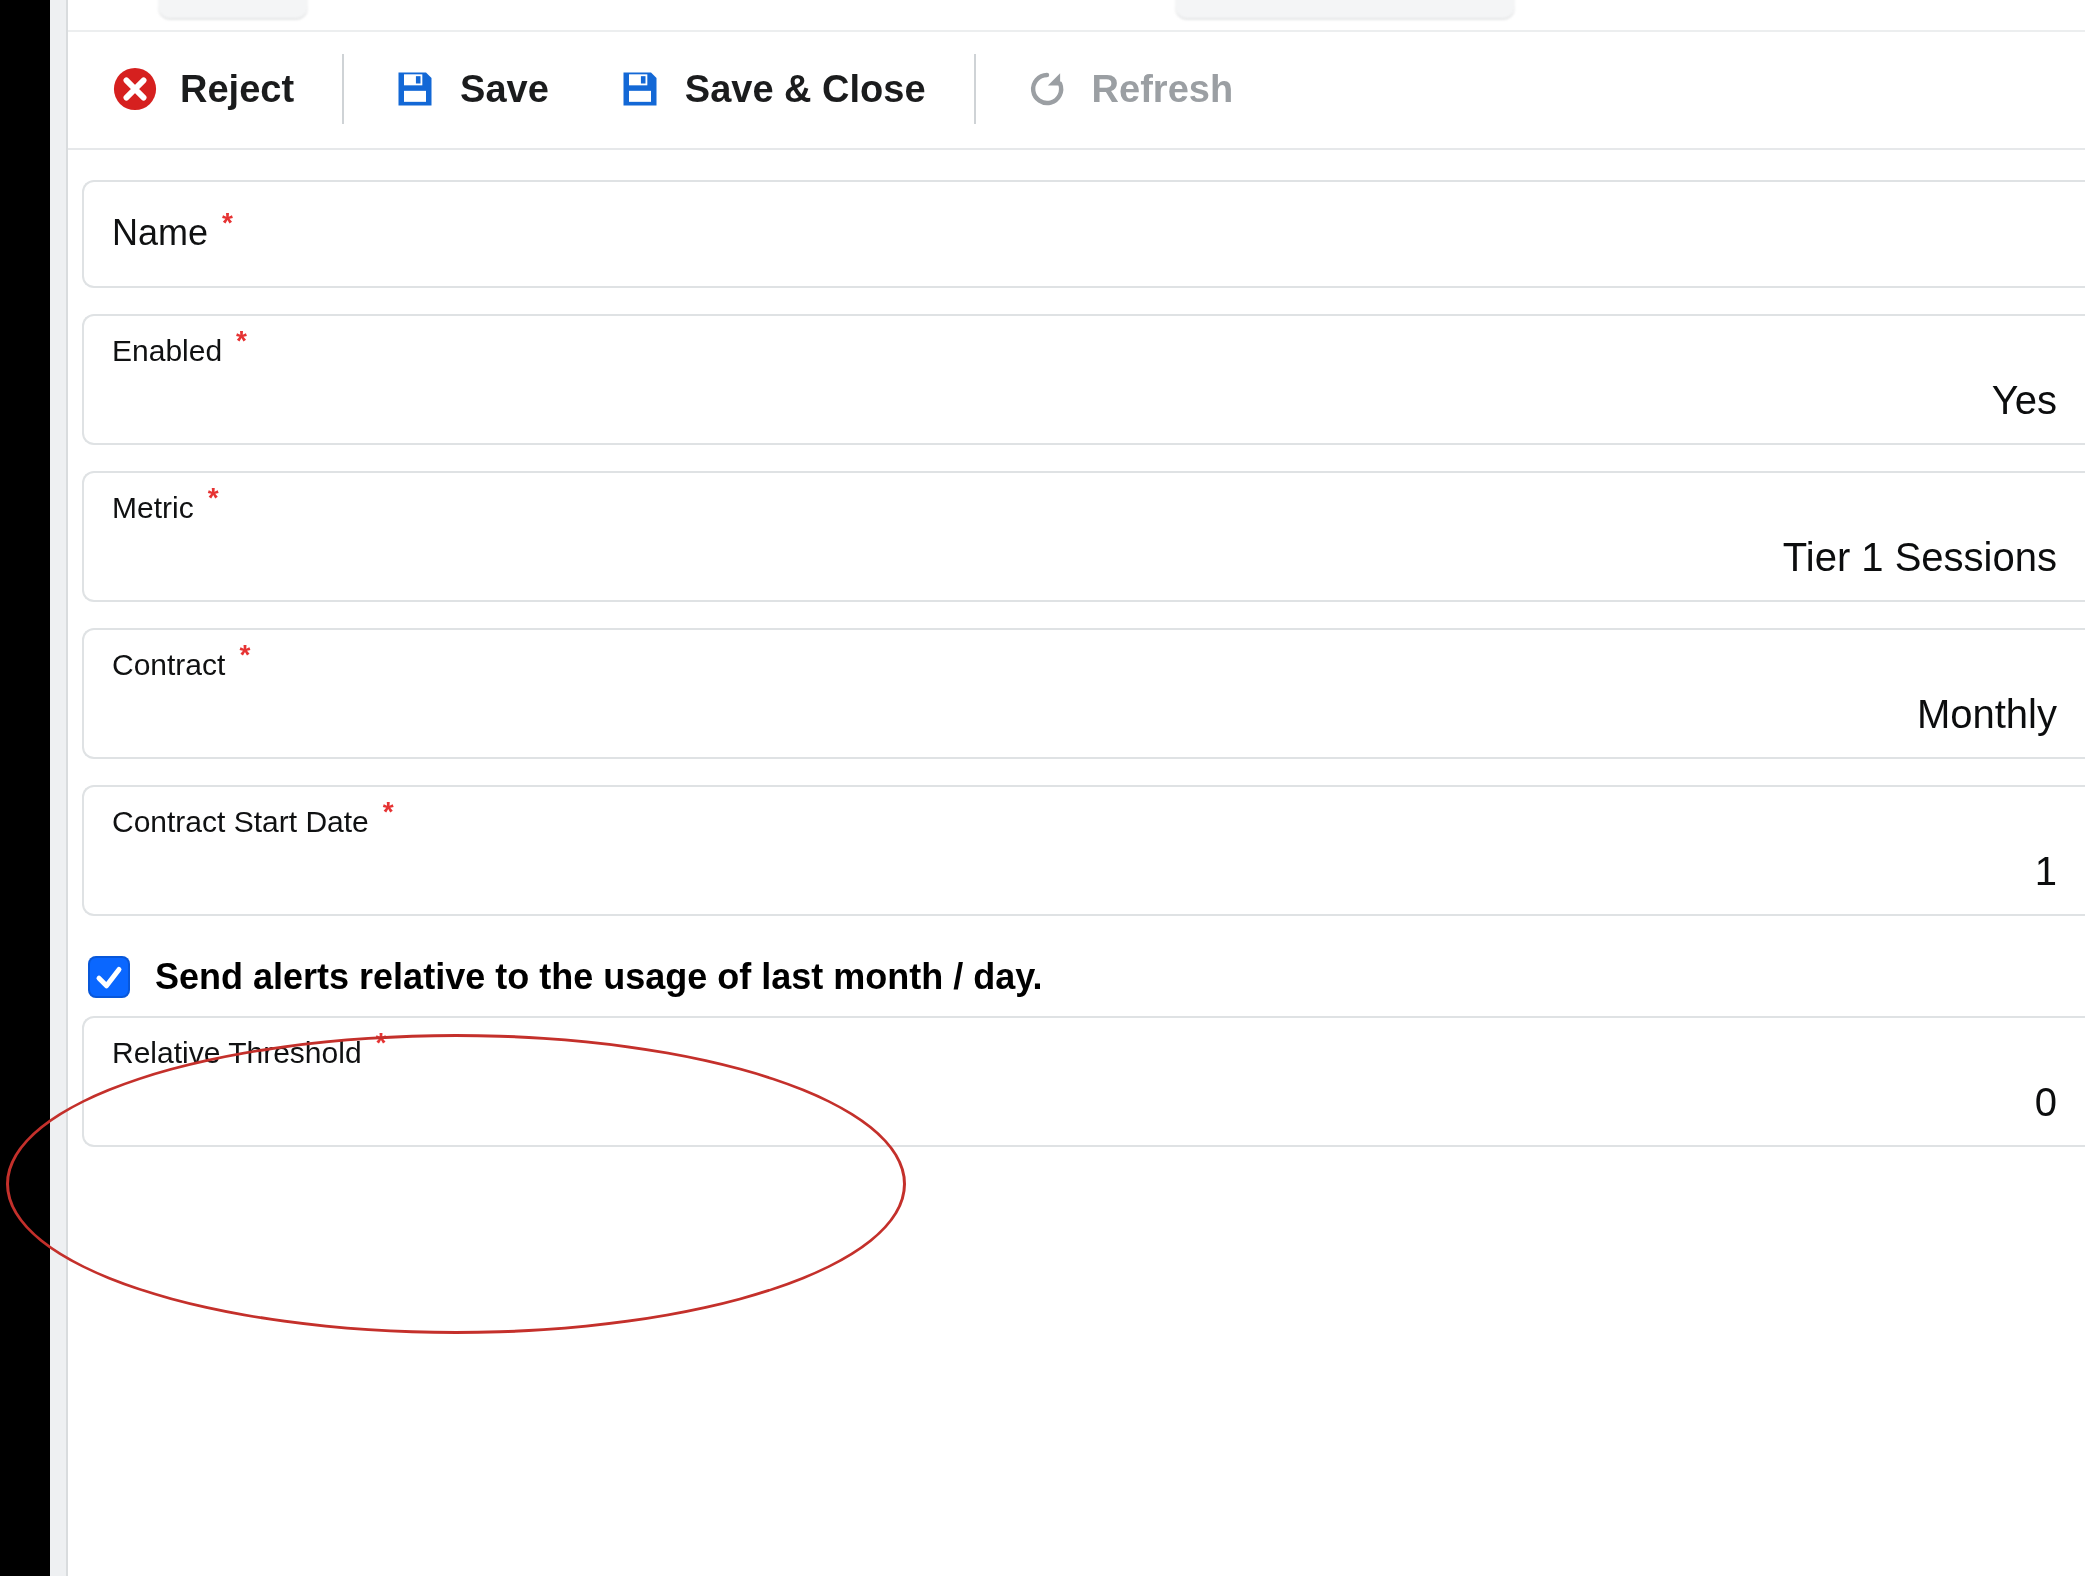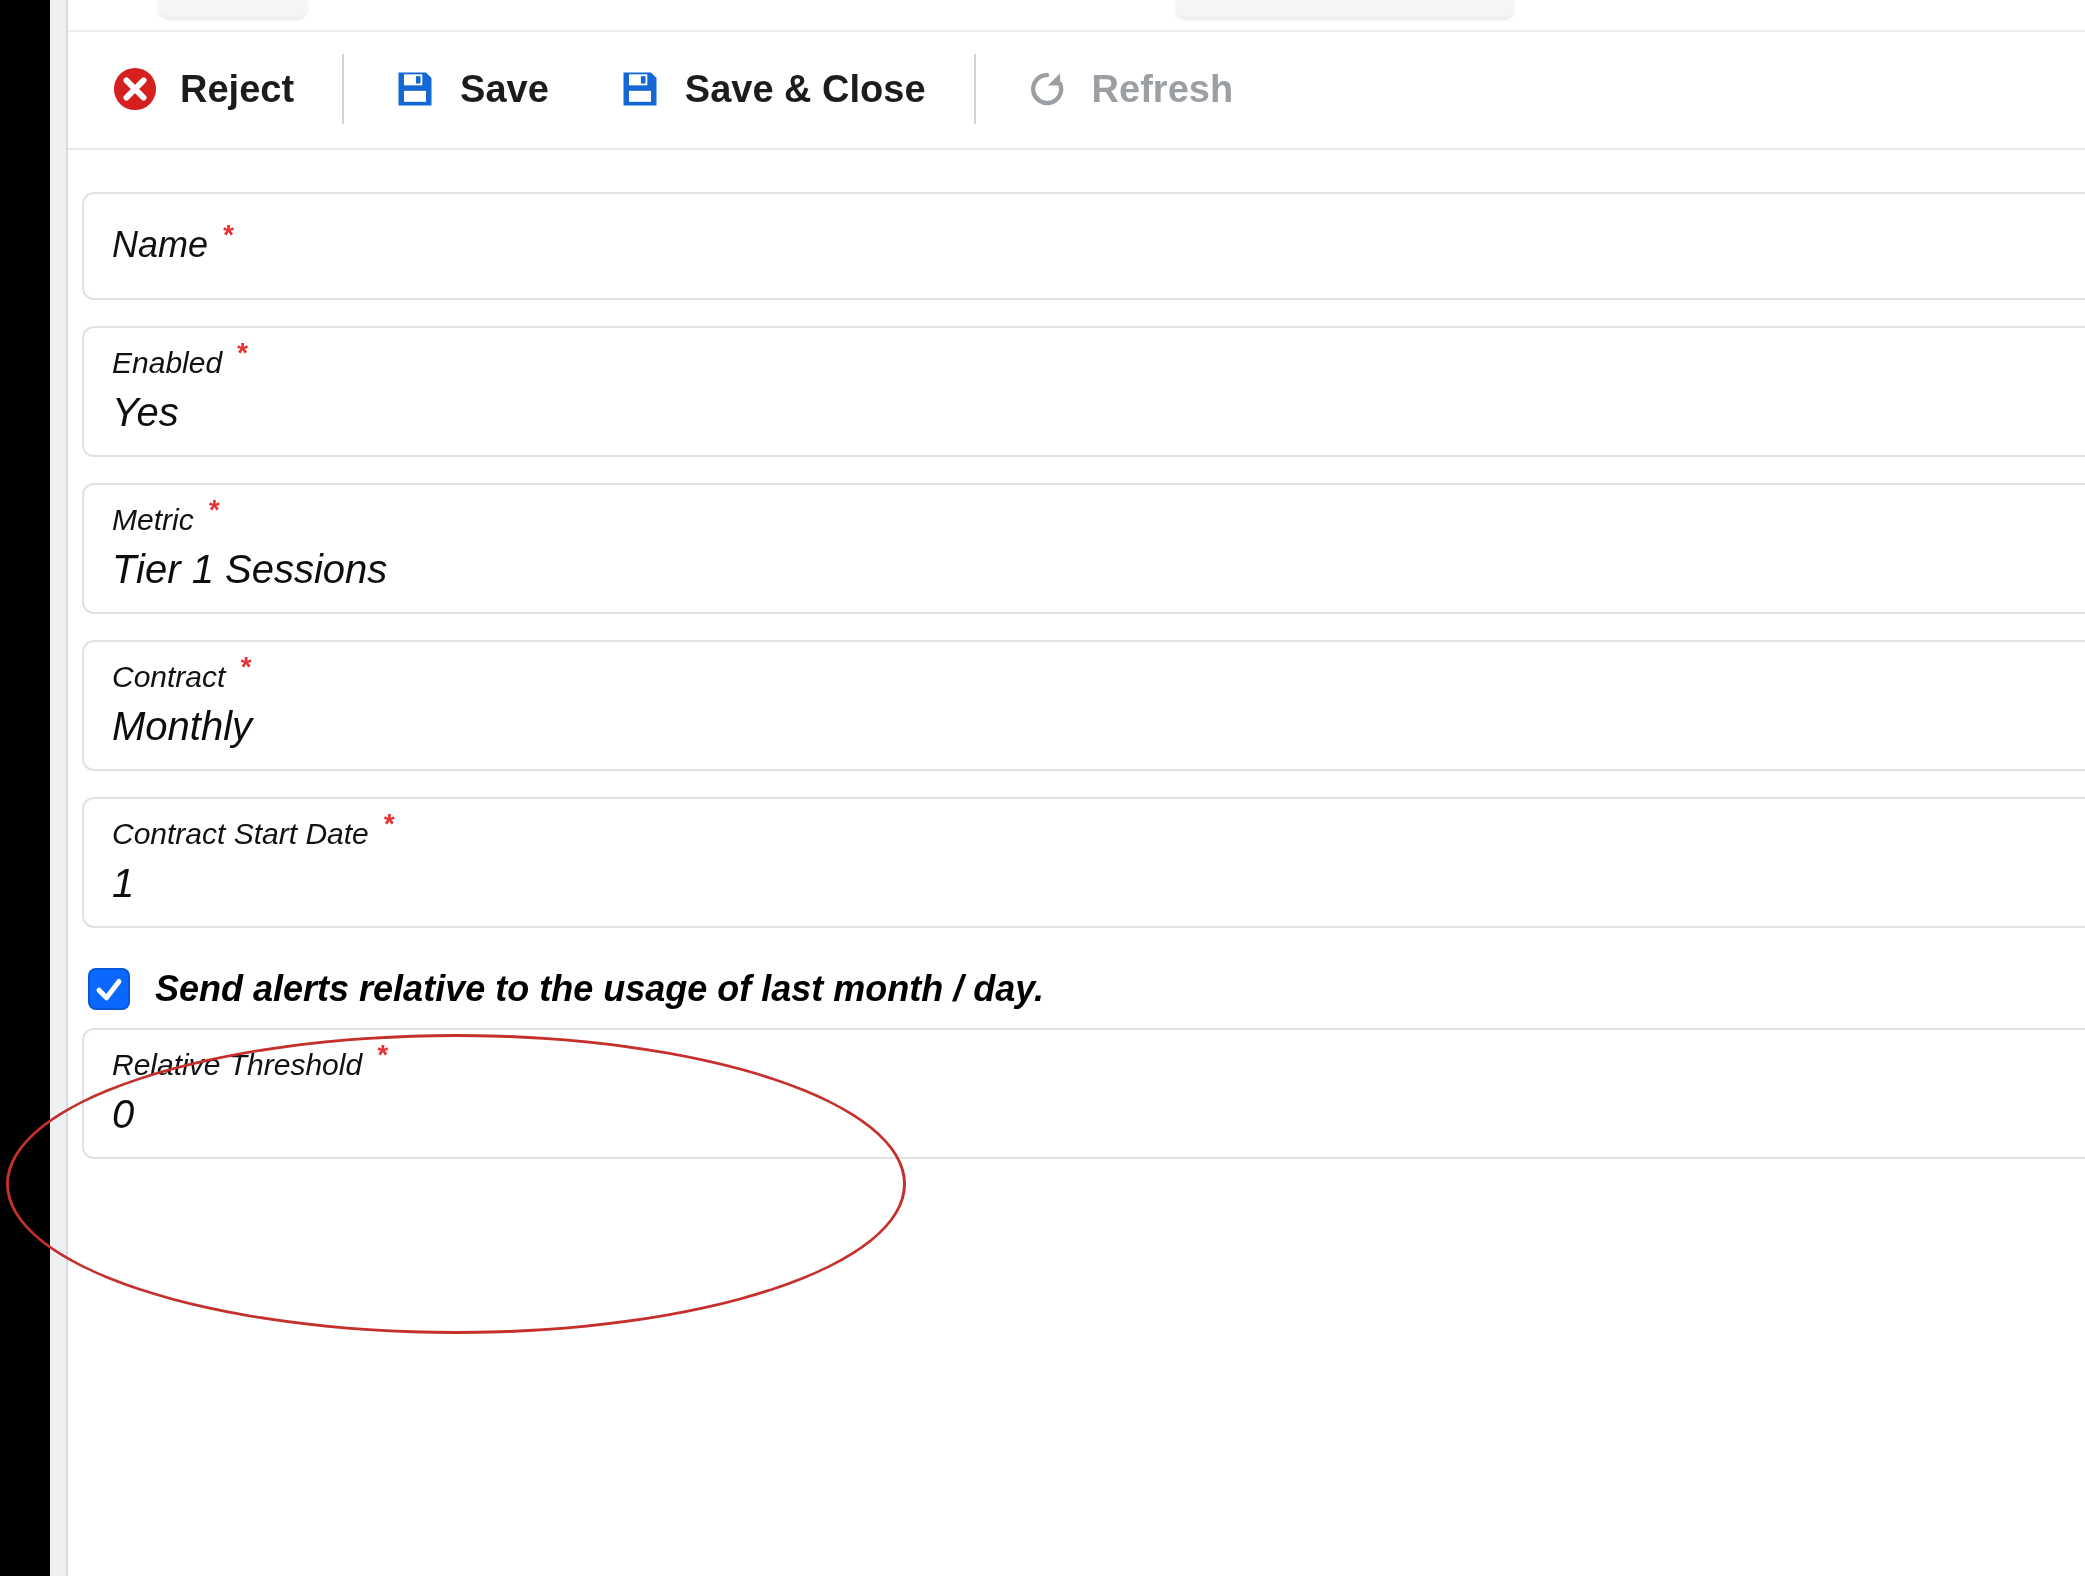--- a/index.html
+++ b/index.html
@@ -9,20 +9,21 @@
     background:#000;
     width:2085px;
     height:1576px;
     overflow:hidden;
   }
   .frame {
     position:absolute;
     left:50px; top:0;
     width:2035px; height:1576px;
     background:#14b8a6;
+    text-align:right;
   }
   .left-gutter {
     position:absolute;
     left:0; top:0;
     width:18px; height:100%;
     background:#eef0f2;
     border-right:2px solid #d9dcde;
   }
   .inner {
     position:absolute;
@@ -69,22 +70,21 @@
   .tb-btn.disabled { color:#9b9fa3; cursor:default;}
   .tb-sep {
     width:2px; height:70px;
     background:#cfd3d6;
     margin:0 34px;
   }
   .tb-btn .icon-wrap{width:46px;height:46px;display:flex;align-items:center;justify-content:center;}
 
   
   .form {
-    padding:42px 0 0 0;
-    font-style:italic;
+    padding:30px 0 0 0;
   }
   .field {
     margin:0 0 26px 0;
     border:2px solid #dfe2e4;
     border-right:none;
     border-radius:12px 0 0 12px;
     padding:18px 28px 20px 28px;
     margin-left:14px;
     position:relative;
     background:#fff;

